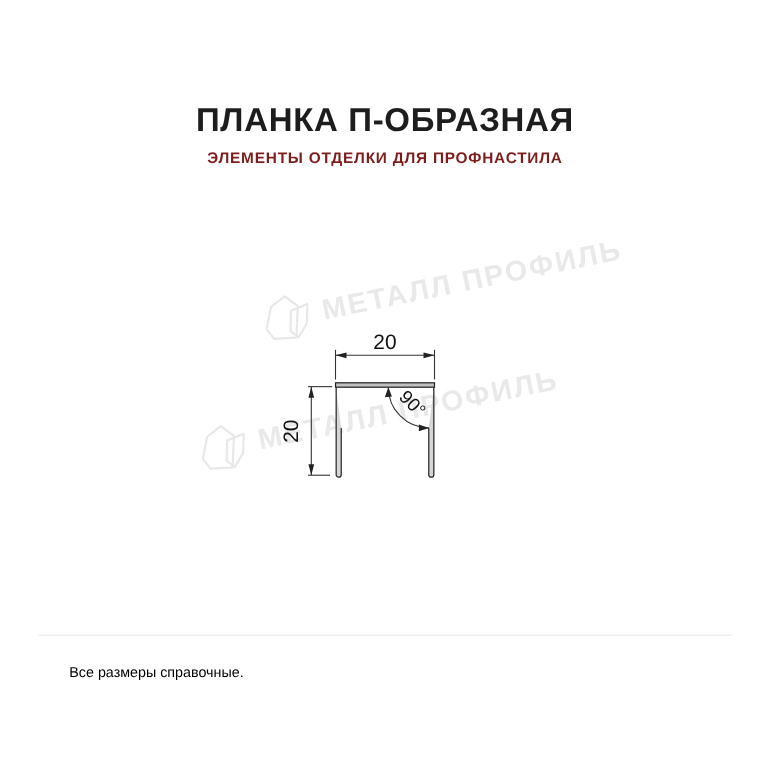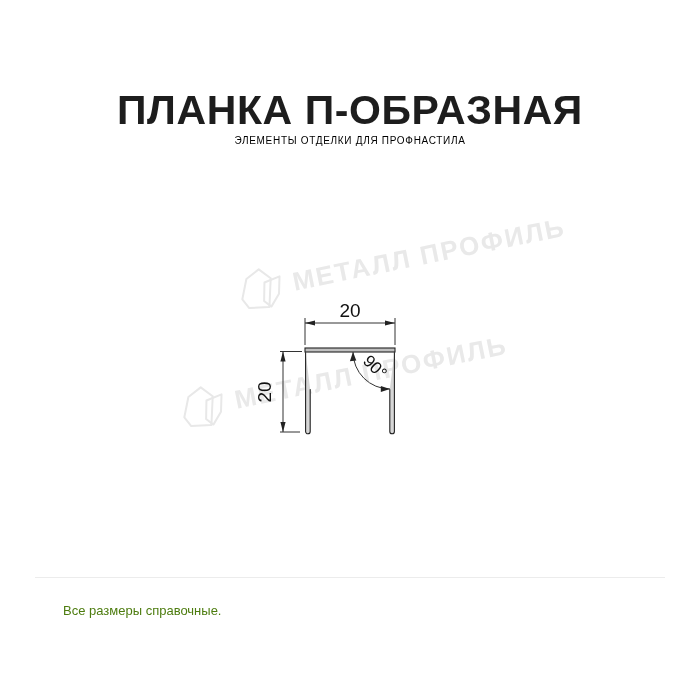--- a/index.html
+++ b/index.html
@@ -3,44 +3,44 @@
 <meta charset="utf-8">
 <style>
   html,body{margin:0;padding:0;background:#fff;}
   .page{
     position:relative;width:700px;height:700px;background:#fff;
     overflow:hidden;font-family:"Liberation Sans",sans-serif;
   }
   
   .header{position:absolute;top:96px;left:0;width:700px;text-align:center;}
   .title{
-    font-size:41px;line-height:28px;font-weight:800;color:#1d1d1d;
+    font-size:30px;line-height:28px;font-weight:800;color:#1d1d1d;
     letter-spacing:0.6px;margin:0;
   }
   .subtitle{
-    margin-top:11px;font-size:10px;font-weight:400;color:#000000;
+    margin-top:11px;font-size:14px;font-weight:700;color:#7f1d1d;
     letter-spacing:0.7px;
   }
   
   .watermark{
     position:absolute;display:flex;align-items:center;gap:10px;
     transform:rotate(-11.5deg);transform-origin:left center;
     color:#e9e9e9;font-weight:700;font-size:26px;letter-spacing:2px;
     white-space:nowrap;user-select:none;pointer-events:none;
   }
   .wm-1{left:238px;top:272px;}
   .wm-2{left:180px;top:390px;}
   .wm-logo{flex:0 0 auto;}
   
   .drawing{position:absolute;left:0;top:0;}
   .dim-text{font-family:"Liberation Sans",sans-serif;font-size:19px;fill:#111;}
   .angle-text{font-family:"Liberation Sans",sans-serif;font-size:17px;fill:#111;}
   
   .divider{position:absolute;left:35px;top:577px;width:630px;height:1px;background:#ececec;}
-  .footer{position:absolute;left:63px;top:602px;font-size:13px;line-height:17.5px;color:#4d7c0f;}
+  .footer{position:absolute;left:63px;top:602px;font-size:13px;line-height:17.5px;color:#000000;}
 </style>
 </head>
 <body>
 
 <div class="page">
 
   <div class="header">
     <h1 class="title">
       <span style="display:block">ПЛАНКА П-ОБРАЗНАЯ</span>
     </h1>

